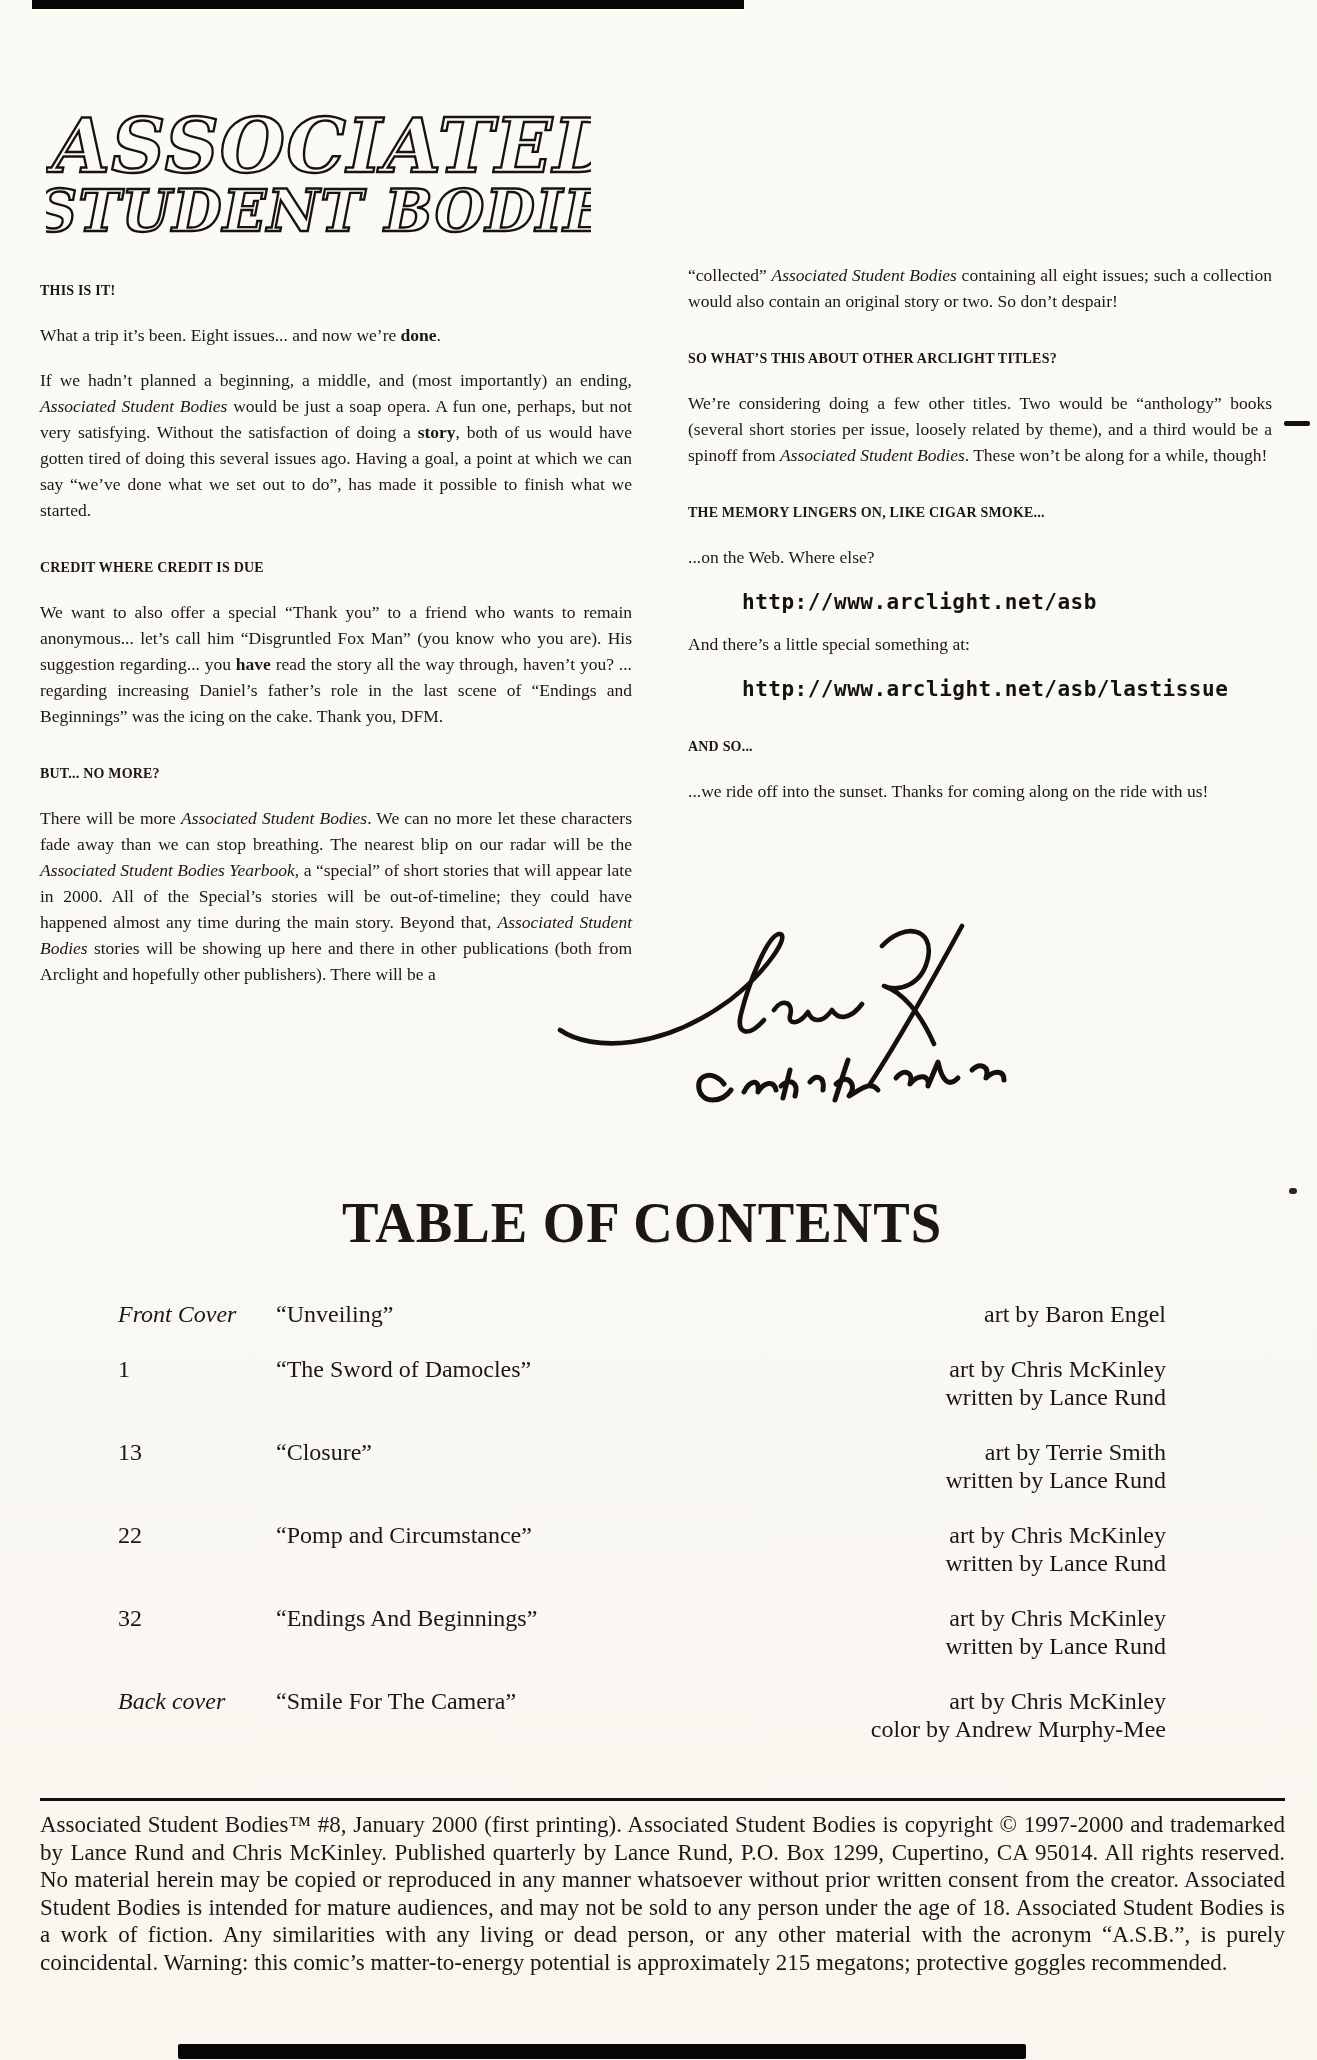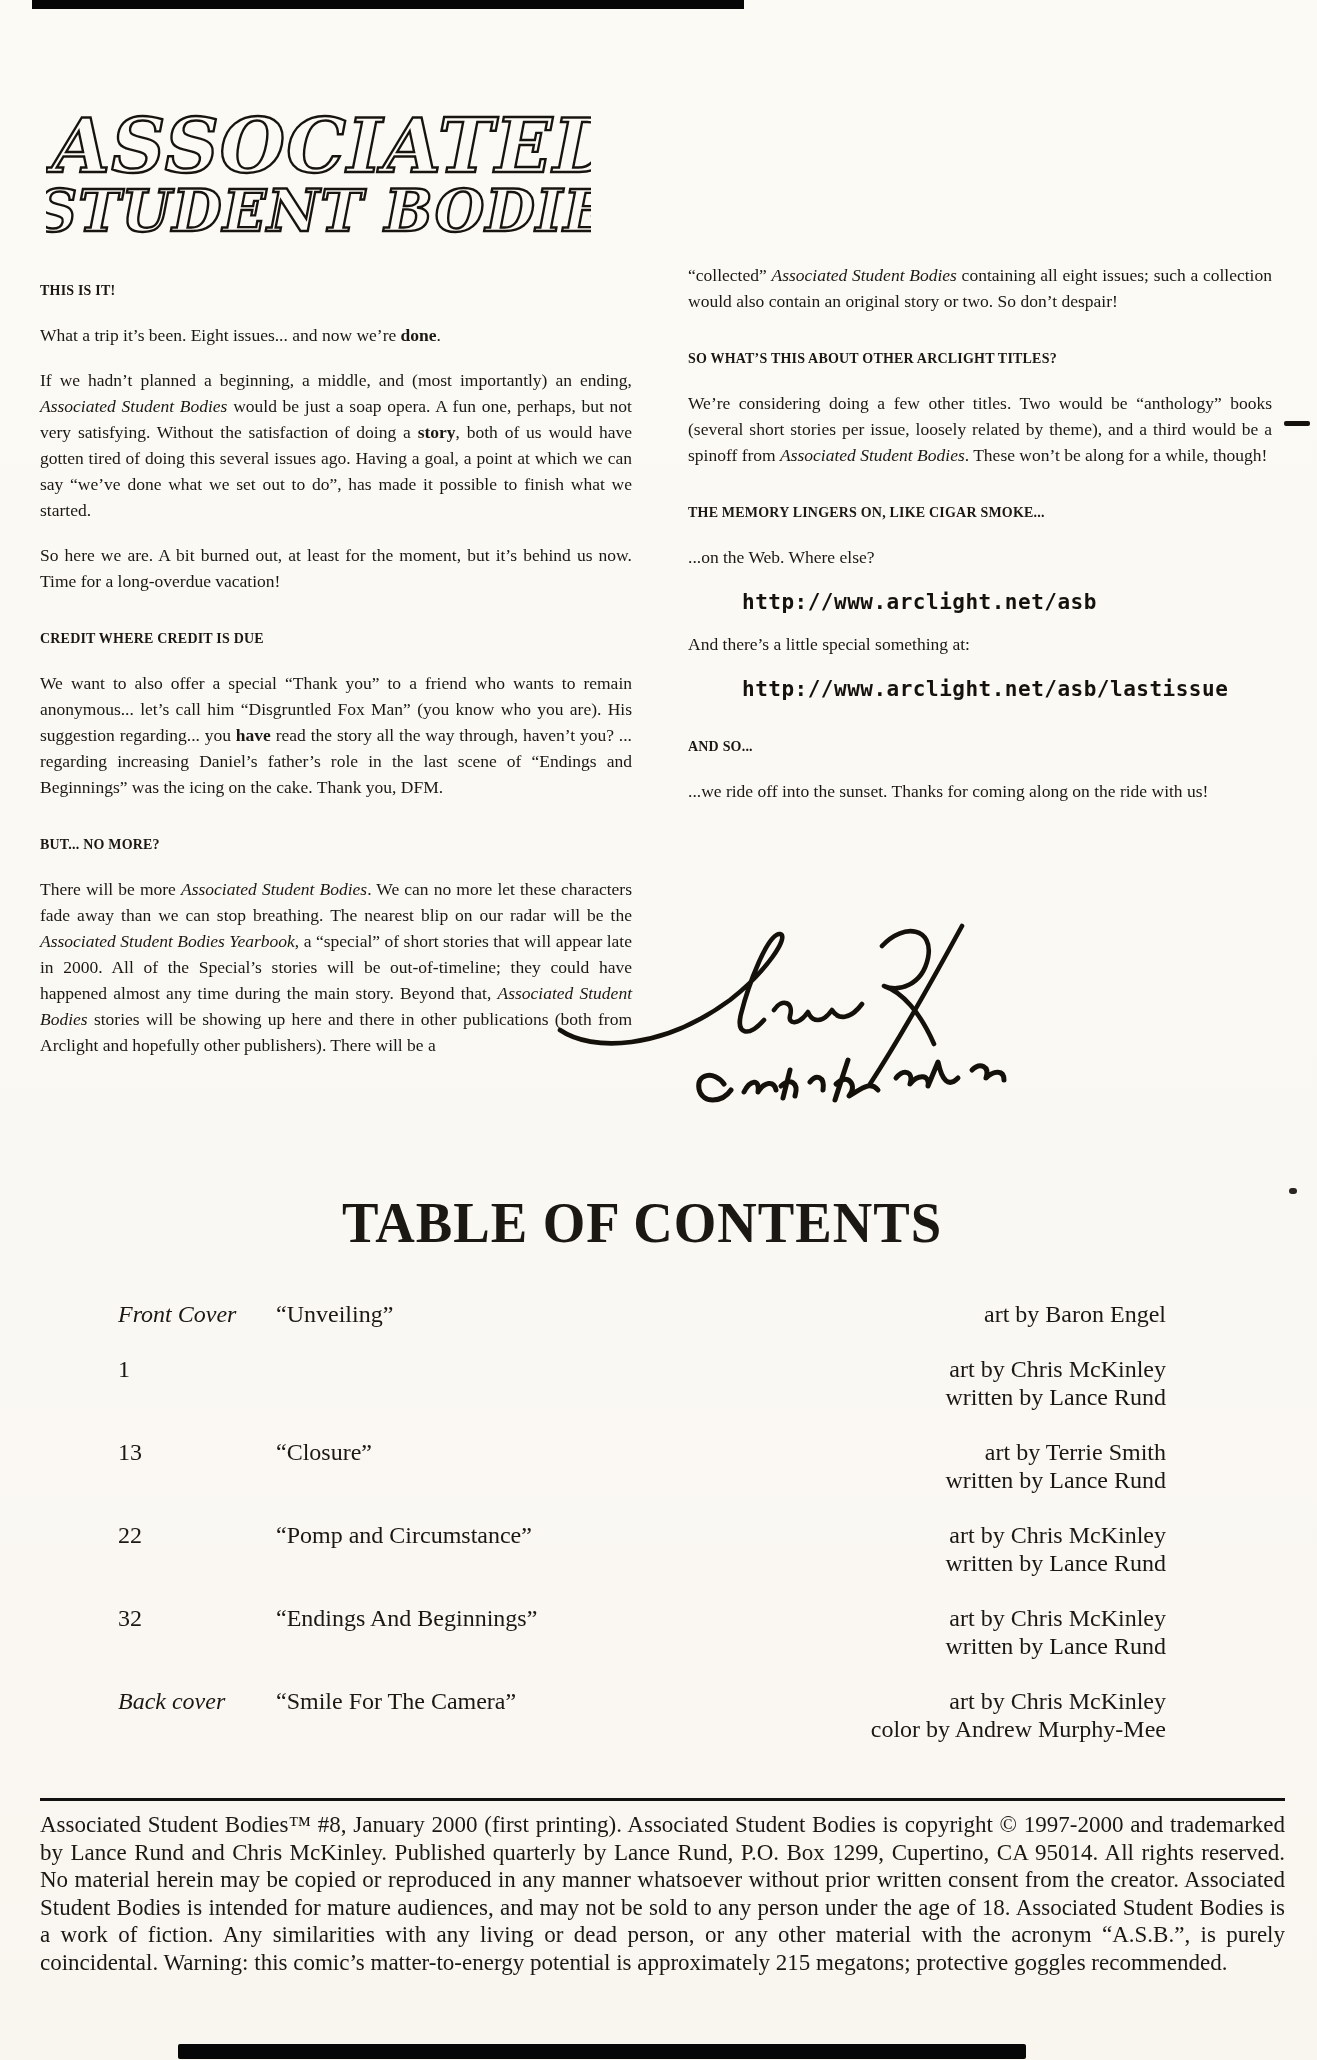--- a/index.html
+++ b/index.html
@@ -70,21 +70,20 @@
       </g>
     </svg>
   </div>
 
   <div class="cols">
 
     <div class="col col-left">
       <div class="hd first">THIS IS IT!</div>
       <p><span>What a trip it’s been. Eight issues... and now we’re </span><span style="font-weight: bold;">done</span><span>.</span></p>
       <p><span>If we hadn’t planned a beginning, a middle, and (most importantly) an ending, </span><span style="font-style: italic;">Associated Student Bodies</span><span> would be just a soap opera. A fun one, perhaps, but not very satisfying. Without the satisfaction of doing a </span><span style="font-weight: bold;">story</span><span>, both of us would have gotten tired of doing this several issues ago.  Having a goal, a point at which we can say “we’ve done what we set out to do”, has made it possible to finish what we started.</span></p>
-      <p><span>So here we are. A bit burned out, at least for the moment, but it’s behind us now. Time for a long-overdue vacation!</span></p>
       <div class="hd">CREDIT WHERE CREDIT IS DUE</div>
       <p><span>We want to also offer a special “Thank you” to a friend who wants to remain anonymous... let’s call him “Disgruntled Fox Man” (you know who you are). His suggestion regarding... you </span><span style="font-weight: bold;">have</span><span> read the story all the way through, haven’t you? ... regarding increasing Daniel’s father’s role in the last scene of “Endings and Beginnings” was the icing on the cake. Thank you, DFM.</span></p>
       <div class="hd">BUT... NO MORE?</div>
       <p><span>There will be more </span><span style="font-style: italic;">Associated Student Bodies</span><span>. We can no more let these characters fade away than we can stop breathing. The nearest blip on our radar will be the </span><span style="font-style: italic;">Associated Student Bodies Yearbook</span><span>, a “special” of short stories that will appear late in 2000. All of the Special’s stories will be out-of-timeline; they could have happened almost any time during the main story. Beyond that, </span><span style="font-style: italic;">Associated Student Bodies</span><span> stories will be showing up here and there in other publications (both from Arclight and hopefully other publishers). There will be a</span></p>
     </div>
 
     <div class="col col-right">
       <p><span>“collected” </span><span style="font-style: italic;">Associated Student Bodies</span><span> containing all eight issues; such a collection would also contain an original story or two. So don’t despair!</span></p>
       <div class="hd">SO WHAT’S THIS ABOUT OTHER ARCLIGHT TITLES?</div>
       <p><span>We’re considering doing a few other titles. Two would be “anthology” books (several short stories per issue, loosely related by theme), and a third would be a spinoff from </span><span style="font-style: italic;">Associated Student Bodies</span><span>. These won’t be along for a while, though!</span></p>
@@ -129,20 +128,21 @@
     <div class="toc-row">
       <div class="toc-page italic">Front Cover</div>
       <div class="toc-story">“Unveiling”</div>
       <div class="toc-credits">
         <div>art by Baron Engel</div>
       </div>
     </div>
 
     <div class="toc-row">
       <div class="toc-page">1</div>
+      <div class="toc-story">“The Sword of Damocles”</div>
       <div class="toc-credits">
         <div>art by Chris McKinley</div>
         <div>written by Lance Rund</div>
       </div>
     </div>
 
     <div class="toc-row">
       <div class="toc-page">13</div>
       <div class="toc-story">“Closure”</div>
       <div class="toc-credits">

